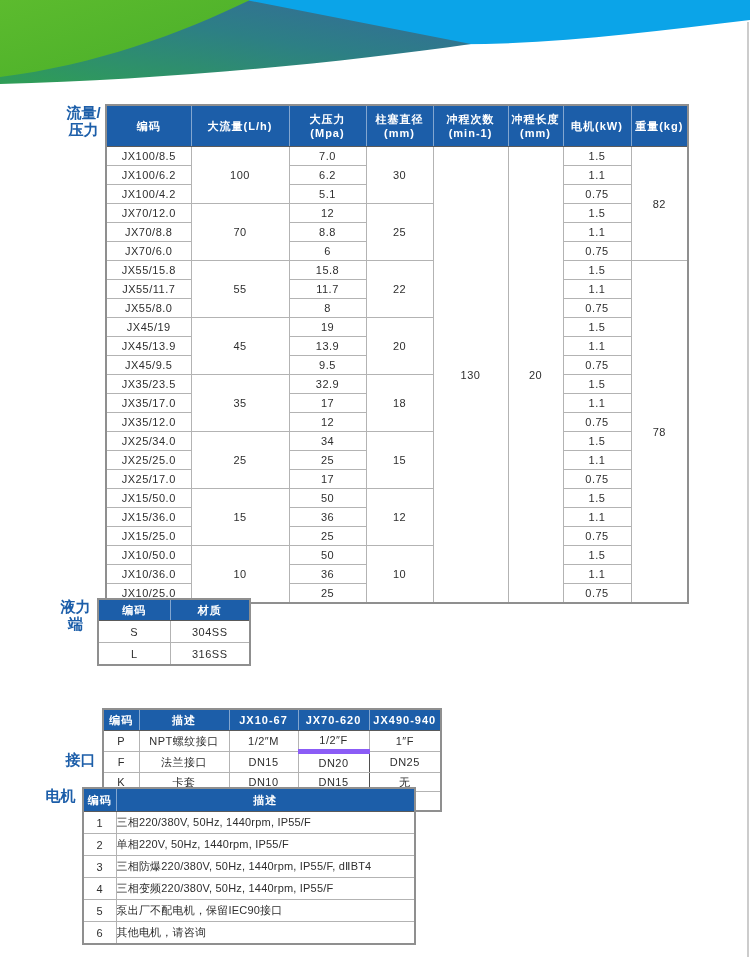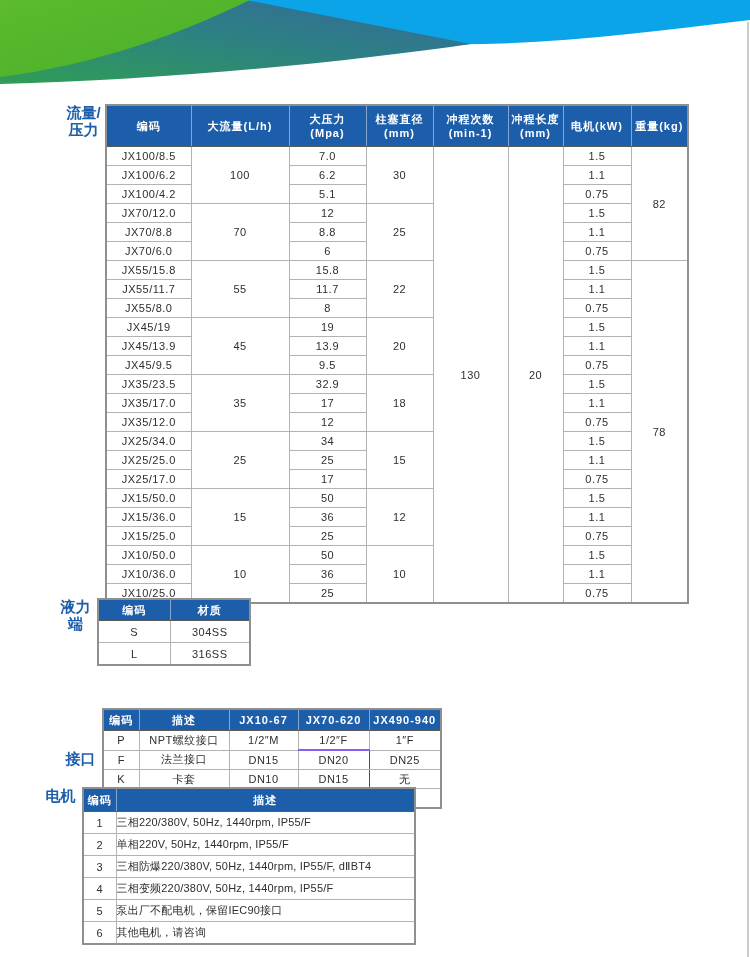--- a/index.html
+++ b/index.html
@@ -36,21 +36,21 @@
   .main td{height:18px;}
   .main tr.g td{border-top:1px solid #4f4f4f;margin-top:8px;}
   
   .sec-hyd{top:598px;left:54px;}
   .hyd th{height:20px;}
   .hyd td{height:21px;}
   
   .sec-int{top:708px;left:59px;align-items:center;}
   .int th{height:20px;}
   .int td{height:18px;}
-  .int td.bx-t{border-top:2px solid #8b5cf6;}
+  .int td.bx-t{border-top:5px solid #8b5cf6;}
   .int td.bx-l{border-left:1px solid #4f4f4f;}
   .int td.bx-r{border-right:1px solid #4f4f4f;}
   .int td.bx-b{border-bottom:1px solid #4f4f4f;}
   
   .sec-motor{top:787px;left:39px;}
   .mot th{height:22px;}
   .mot td{height:21px;}
   .mot td.desc{text-align:left;letter-spacing:.2px;}
 </style>
 </head>

